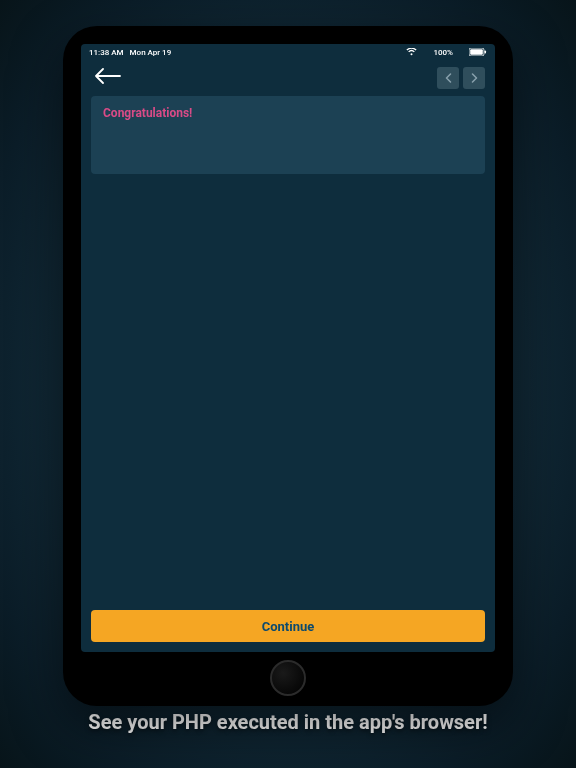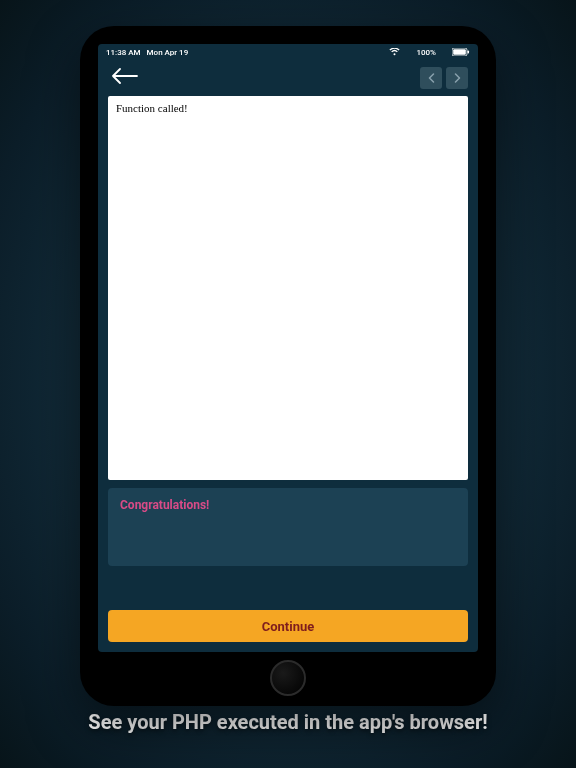--- a/index.html
+++ b/index.html
@@ -6,21 +6,21 @@
   html, body { width: 576px; height: 768px; }
   body {
     background: radial-gradient(ellipse at center, #2a4d5f 0%, #14303f 40%, #0b1d28 80%, #071419 100%);
     font-family: -apple-system, "Segoe UI", Roboto, sans-serif;
     display: flex;
     flex-direction: column;
     align-items: center;
     overflow: hidden;
   }
   .tablet {
-    width: 416px;
+    width: 450px;
     height: 680px;
     background: #000;
     border-radius: 34px;
     margin-top: 26px;
     padding: 18px 18px 0 18px;
     display: flex;
     flex-direction: column;
     box-shadow: 0 20px 50px rgba(0,0,0,0.5);
     position: relative;
   }
@@ -88,21 +88,21 @@
     font-size: 12px;
     margin-bottom: 4px;
   }
   .message-body {
     color: #e6eef2;
     font-size: 10.5px;
     line-height: 1.35;
   }
   .continue-btn {
     background: #f5a623;
-    color: #7f1d1d;
+    color: #0c4a6e;
     border-radius: 4px;
     height: 32px;
     display: flex;
     align-items: center;
     justify-content: center;
     font-weight: 700;
     font-size: 13px;
     cursor: pointer;
     margin-top: auto;
   }
@@ -167,23 +167,20 @@
         </div>
         <div class="nav-btn">
           <svg width="7" height="10" viewBox="0 0 7 10">
               <path d="M1.5 1l4 4-4 4" stroke="currentColor" stroke-width="1.5" fill="none" stroke-linecap="round" stroke-linejoin="round"></path>
             </svg>
         </div>
       </div>
     </div>
 
     <div class="content">
-      <div class="browser-pane">
-        <span>Function called!</span>
-      </div>
 
       <div class="message-box">
         <div class="message-title">Congratulations!</div>
       </div>
 
       <div class="continue-btn">
         <span>Continue</span>
       </div>
     </div>
 

